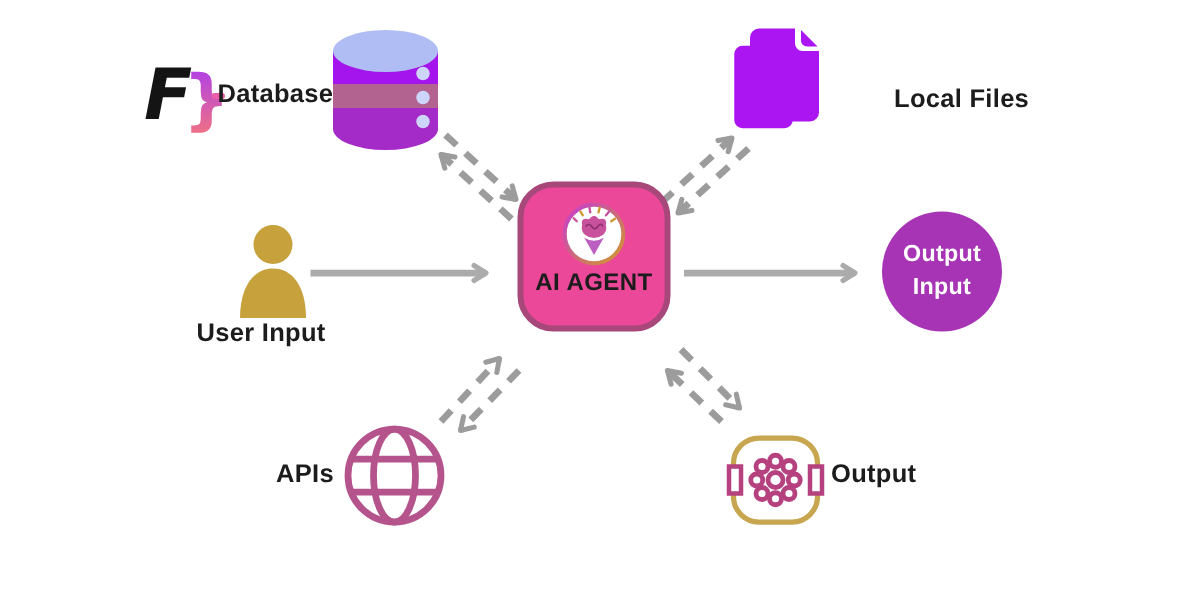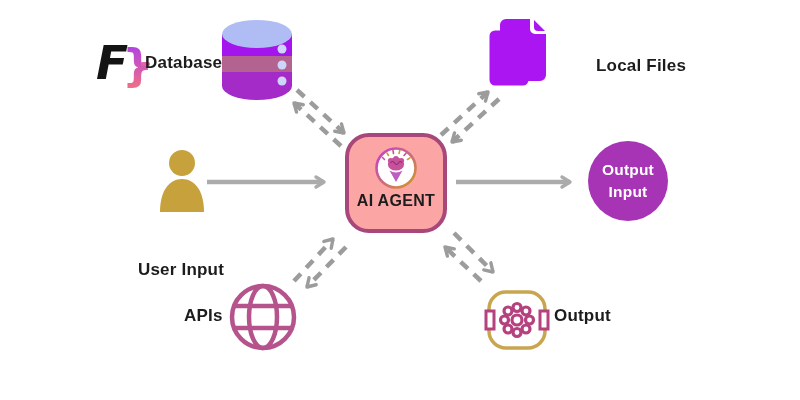--- a/index.html
+++ b/index.html
@@ -1,22 +1,22 @@
 <!DOCTYPE html>
 <html><head>
 <meta charset="utf-8">
 <style>
   html,body{margin:0;padding:0;background:#ffffff;}
   .canvas{position:relative;width:800px;height:400px;background:#ffffff;overflow:hidden;
           font-family:"Liberation Sans",sans-serif;}
   .overlay{position:absolute;left:0;top:0;}
   .abs{position:absolute;}
   .lbl{position:absolute;font-weight:700;color:#1c1c1c;font-size:17px;letter-spacing:.2px;white-space:nowrap;}
-  .agent-box{position:absolute;left:345px;top:133px;width:94px;height:92px;
-             border:4px solid #a8487a;border-radius:24px;background:#fca5a5;
+  .agent-box{position:absolute;left:345px;top:121px;width:94px;height:92px;
+             border:4px solid #a8487a;border-radius:24px;background:#ec4899;
              display:flex;flex-direction:column;align-items:center;justify-content:flex-start;}
   .agent-label{font-weight:700;font-size:16px;color:#1c1c1c;letter-spacing:.3px;margin-top:1px;}
   .output-circle{position:absolute;left:588px;top:141px;width:80px;height:80px;border-radius:50%;
                  background:#a733b5;display:flex;flex-direction:column;align-items:center;justify-content:center;
                  color:#fff;font-weight:700;font-size:15.5px;line-height:1.4;text-align:center;letter-spacing:.2px;}
 </style>
 </head>
 <body>
 
 <div class="canvas">
@@ -83,21 +83,21 @@
     </svg>
   </div>
   <div class="lbl" style="left:564px;top:56px;margin-left:32px;">Local Files</div>
 
   <div class="abs" style="left:157px;top:150px;">
     <svg width="50" height="64" viewBox="0 0 50 64">
       <circle cx="25" cy="13" r="13" fill="#c6a13c"></circle>
       <path d="M3,62 C3,41 12,29 25,29 C38,29 47,41 47,62 Z" fill="#c6a13c"></path>
     </svg>
   </div>
-  <div class="lbl" style="left:131px;top:212px;width:100px;text-align:center;margin-top:48px;">User Input</div>
+  <div class="lbl" style="left:131px;top:212px;width:100px;text-align:left;">User Input</div>
 
   <div class="agent-box">
     <svg width="46" height="46" viewBox="0 0 46 46" style="margin-top:8px;">
       <defs>
         <linearGradient id="ringGrad" x1="0" y1="0" x2="1" y2="1">
           <stop offset="0" stop-color="#c43ad4"></stop>
             <stop offset="1" stop-color="#d19a26"></stop>
         </linearGradient>
       </defs>
       <circle cx="23" cy="23" r="19.5" fill="#ffffff" stroke="url(#ringGrad)" stroke-width="2.6"></circle>

